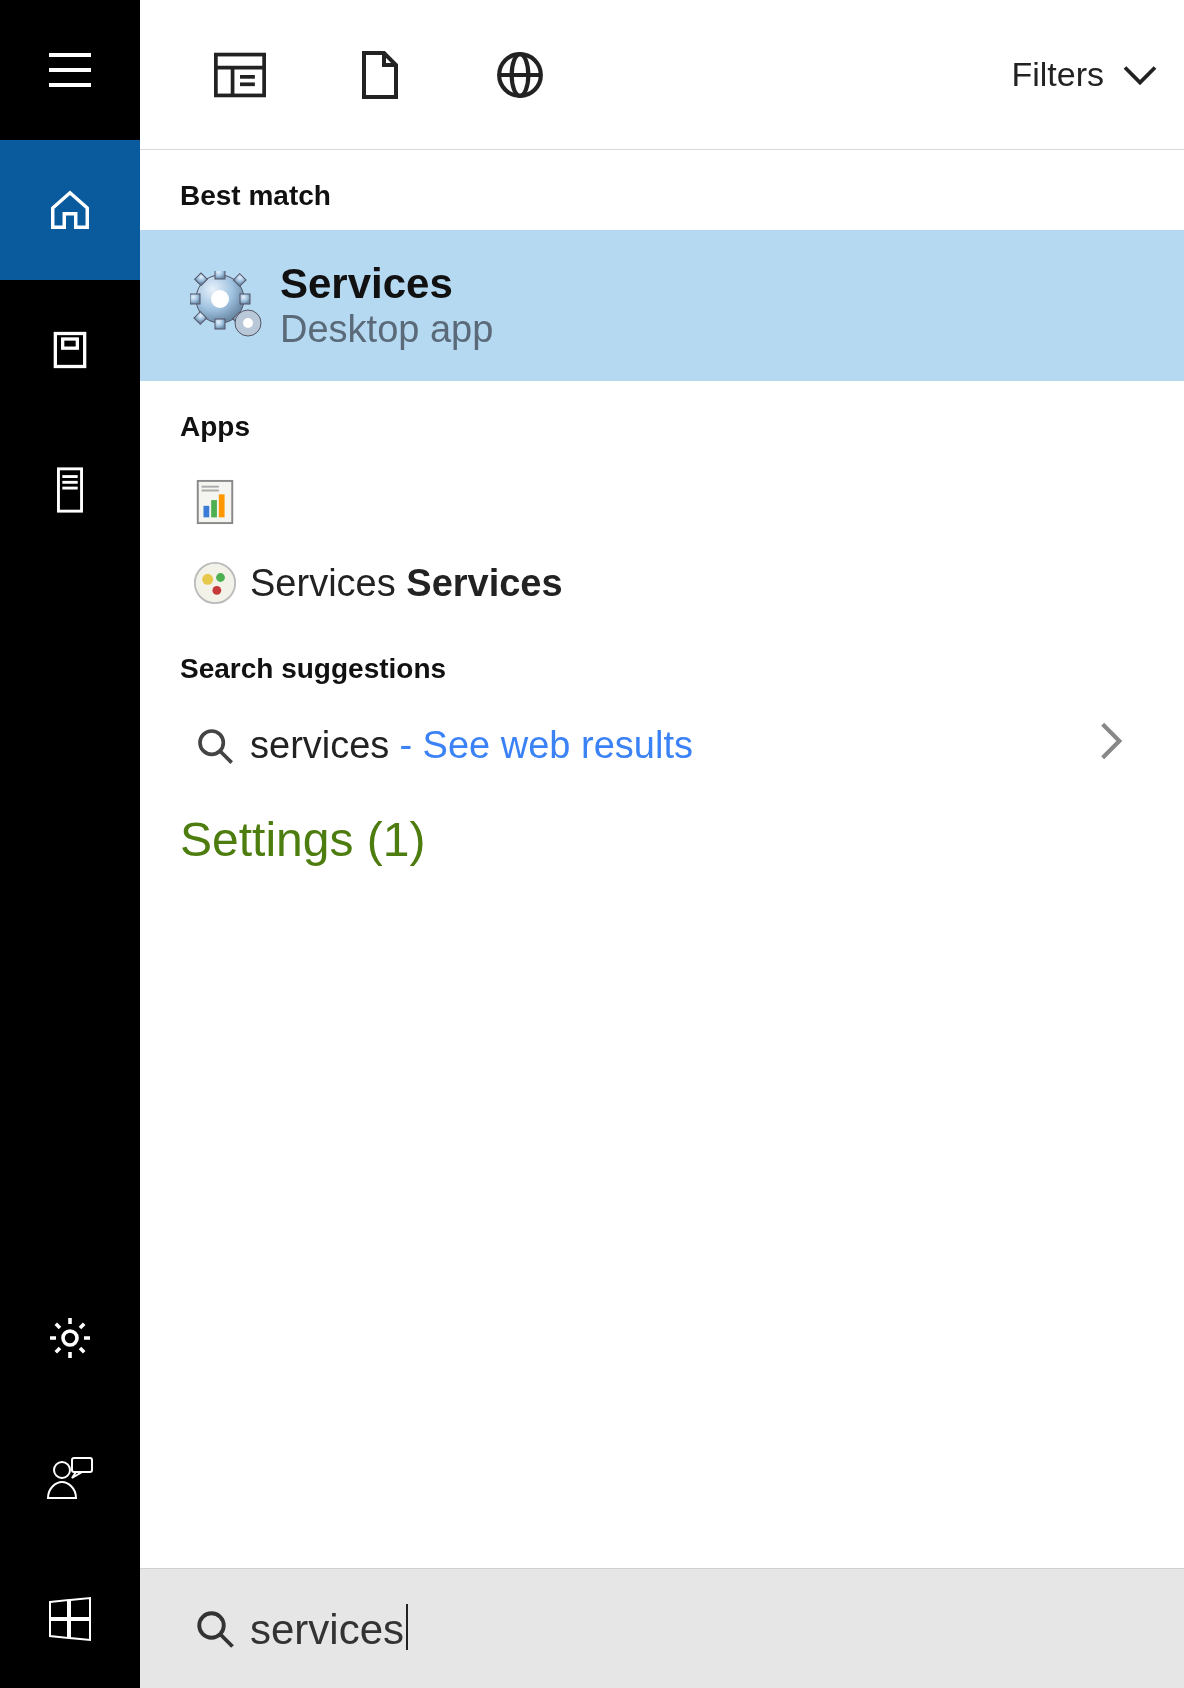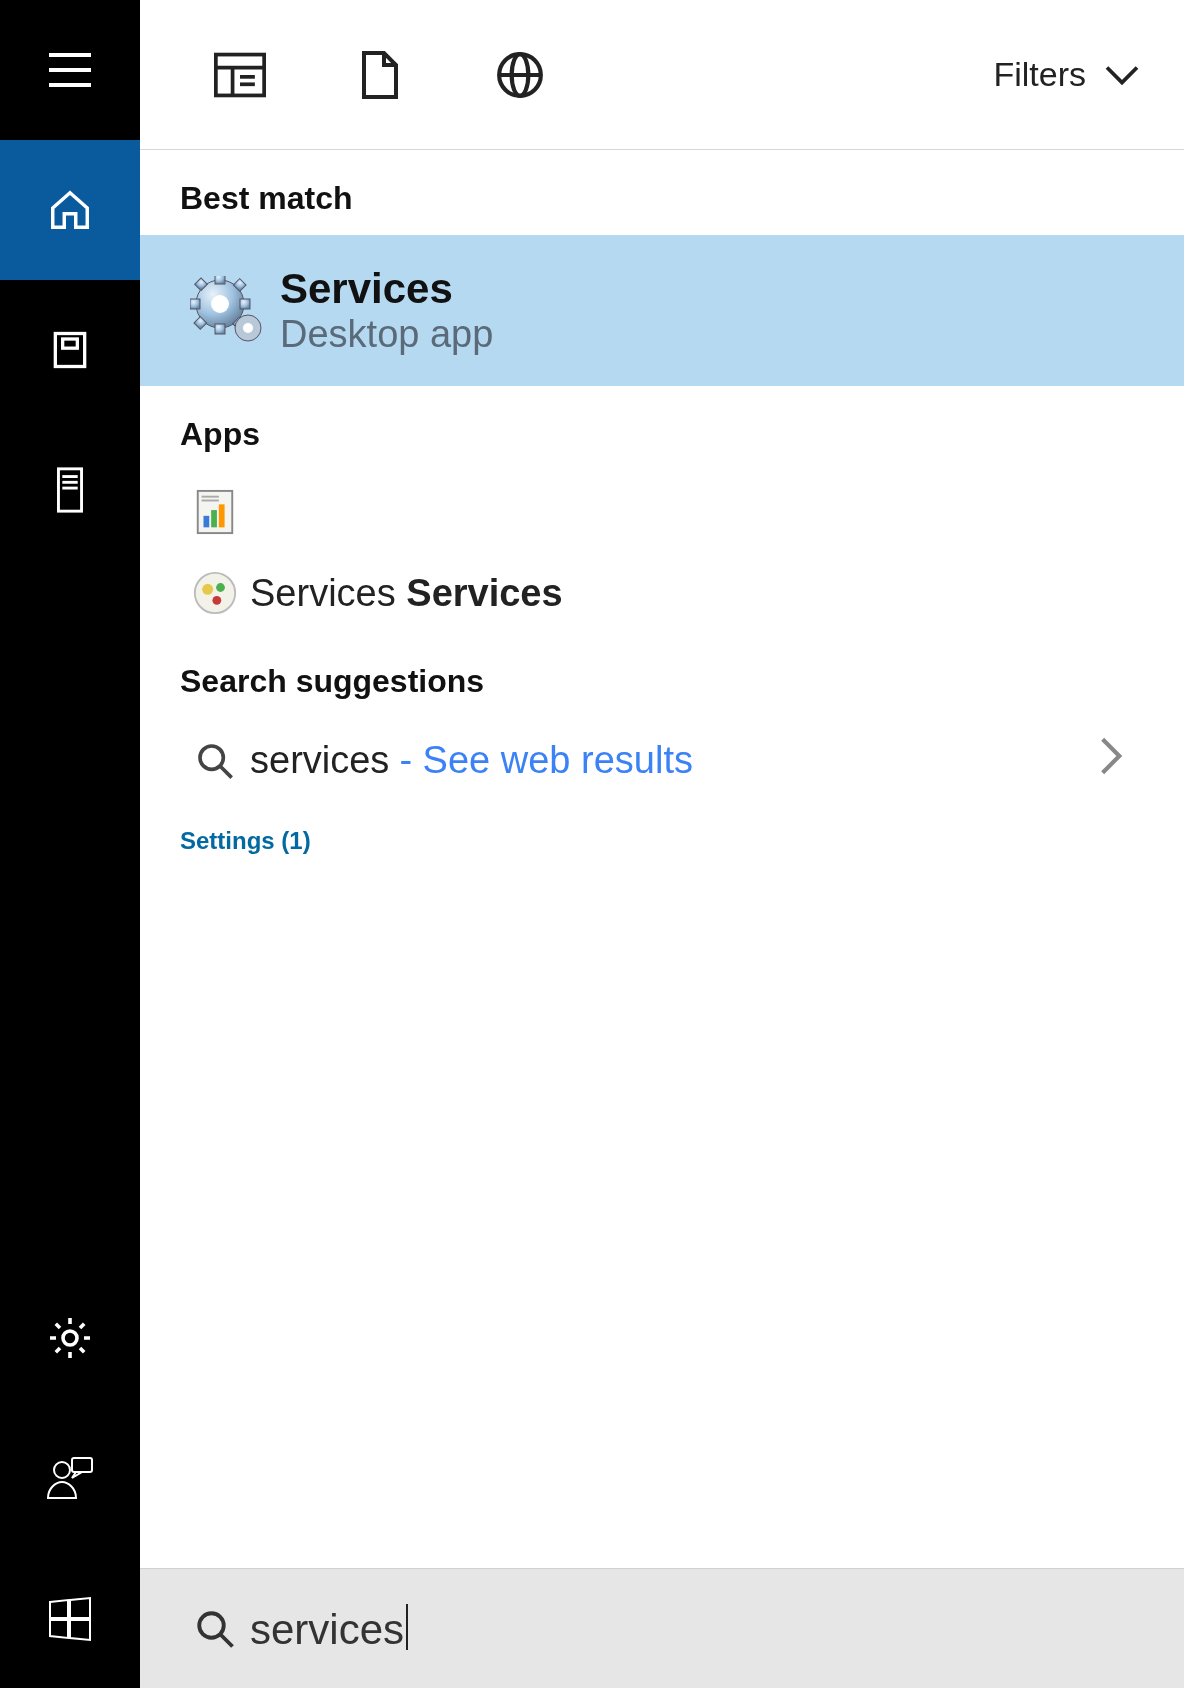--- a/index.html
+++ b/index.html
@@ -44,33 +44,33 @@
   .tab-icon {
     width: 120px;
     display: flex;
     align-items: center;
     justify-content: center;
     margin-right: 20px;
     cursor: pointer;
   }
   .filters {
     position: absolute;
-    right: 44px;
+    right: 26px;
     display: flex;
     align-items: center;
     font-size: 34px;
     color: #222;
     cursor: pointer;
   }
   .filters .chev { margin-left: 18px; }
   
   .content { flex: 1; overflow: auto; }
   
   .section-header {
-    font-size: 32px;
+    font-size: 28px;
     font-weight: 600;
     color: #111;
     padding: 30px 40px 18px 40px;
   }
   
   .best-item {
     background: #b6d9f2;
     display: flex;
     align-items: center;
     padding: 30px 40px;
@@ -116,23 +116,23 @@
     padding: 18px 40px;
     font-size: 38px;
     cursor: pointer;
   }
   .web-item .icon { width: 70px; display: flex; align-items: center; justify-content: center; }
   .web-item .term { color: #222; }
   .web-item .hint { color: #3b82f6; margin-left: 10px; }
   .web-item .arrow { margin-left: auto; color: #888; padding-right: 20px; }
   
   .category-row {
-    font-size: 24px;
-    font-weight: 700;
-    color: #0369a1;
+    font-size: 48px;
+    font-weight: 400;
+    color: #4d7c0f;
     padding: 24px 40px;
     cursor: pointer;
   }
   
   .search-bar {
     height: 120px;
     background: #e6e6e6;
     display: flex;
     align-items: center;
     padding-left: 40px;

